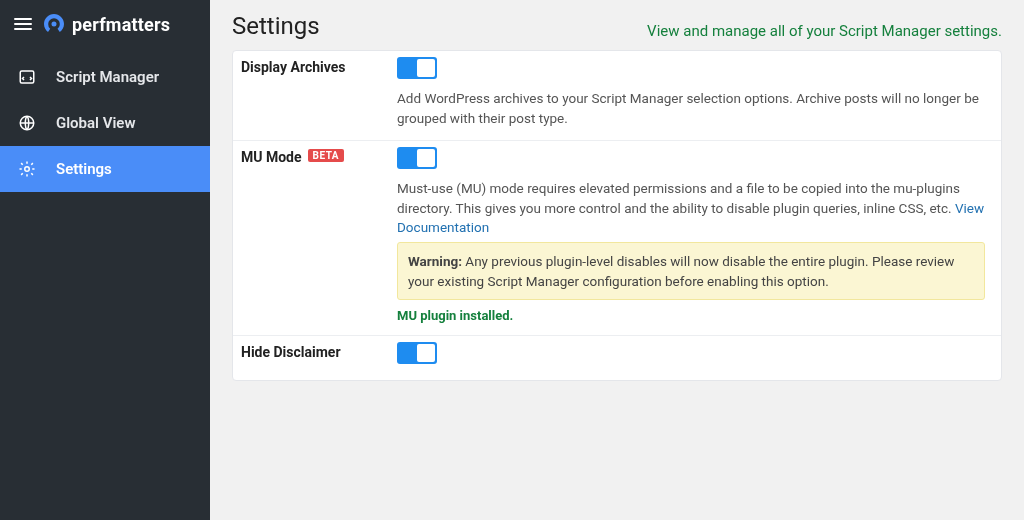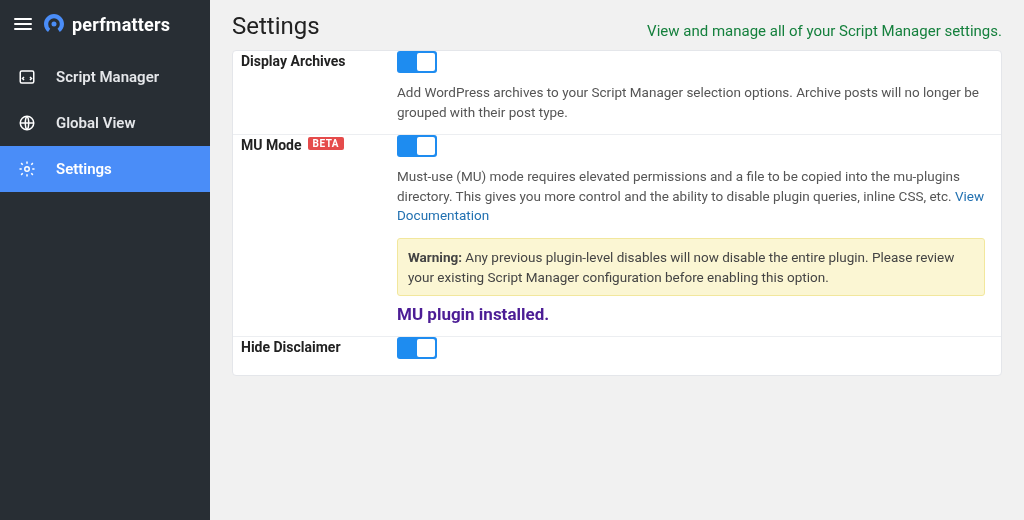--- a/index.html
+++ b/index.html
@@ -67,21 +67,21 @@
 
   .card {
     background: #fff;
     border: 1px solid #e4e6ea;
     border-radius: 4px;
     overflow: hidden;
   }
   .row {
     display: flex;
     border-bottom: 1px solid #eceef1;
-    padding: 0 16px 12px 8px;
+    padding: 6px 16px 12px 8px;
   }
   .row:last-child { border-bottom: 0; }
   .row .label-col {
     width: 156px;
     padding-top: 2px;
     font-size: 14px; font-weight: 700; color: #222;
     display: flex; align-items: flex-start; gap: 6px;
   }
   .beta {
     background: #e54b4b; color: #fff;
@@ -108,24 +108,24 @@
   .toggle.off { background: #c9c9c9; }
   .toggle.off .knob { left: 2px; }
 
   
   .warning {
     background: #fbf6d3;
     border: 1px solid #f2e79d;
     border-radius: 3px;
     padding: 8px 10px;
     font-size: 13.5px; color: #444; line-height: 1.5;
-    margin-top: 12px;
+    margin-top: 4px;
   }
   .success {
-    color: #4c1d95; font-weight: 700; font-size: 17px; margin-top: 8px;
+    color: #15803d; font-weight: 700; font-size: 13px; margin-top: 8px;
   }
 </style>
 </head>
 <body>
 
 <aside class="sidebar">
   <div class="sidebar-header">
     <div class="hamburger">
       <span></span>
         <span></span>

